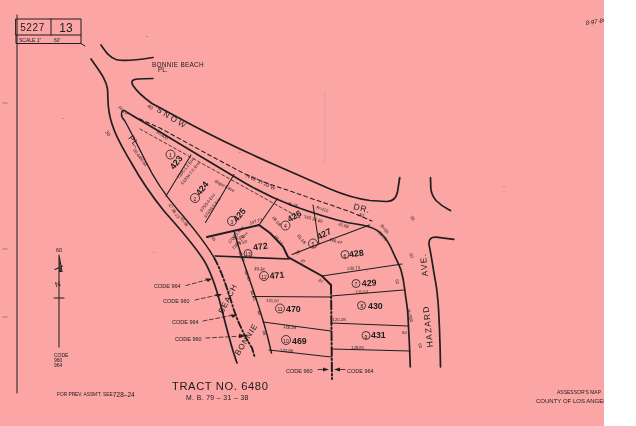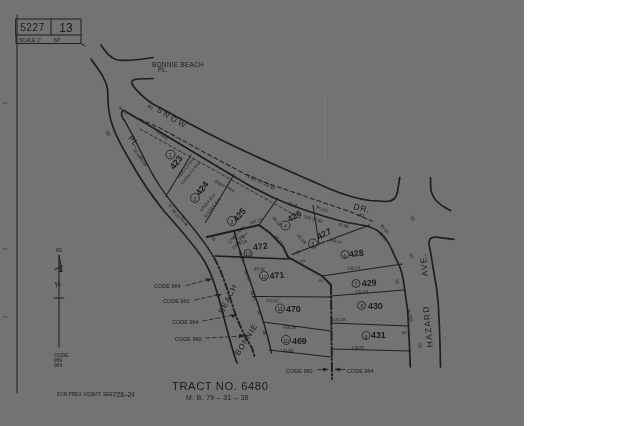--- a/index.html
+++ b/index.html
@@ -1,16 +1,16 @@
 <!DOCTYPE html>
 <html><head>
 <meta charset="utf-8">
 <style>
   html,body{margin:0;padding:0;background:#fff;}
-  #page{width:524px;height:426px;position:relative;background:#737373;overflow:hidden;
+  #page{width:604px;height:426px;position:relative;background:#fca5a5;overflow:hidden;
         font-family:"Liberation Sans", sans-serif;}
   svg{position:absolute;top:0;left:0;}
   text{fill:#1c1c1c;}
 </style>
 </head>
 <body>
 <div id="page">
 <svg width="636" height="426" viewBox="0 0 636 426">
 <g fill="none" stroke="#1f1f1f" stroke-width="1.4" stroke-linecap="round">
 

